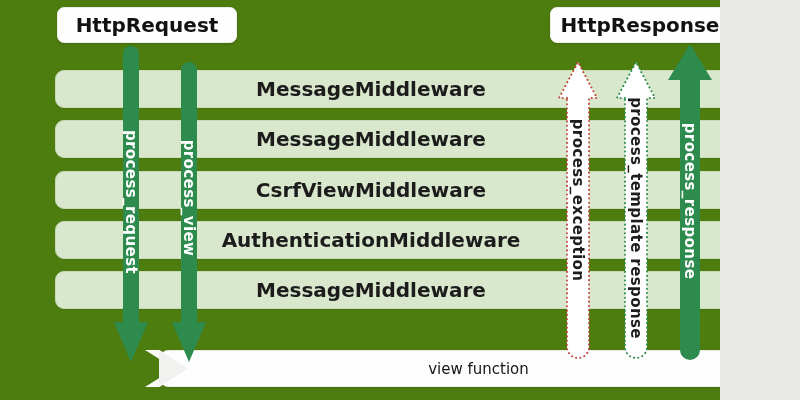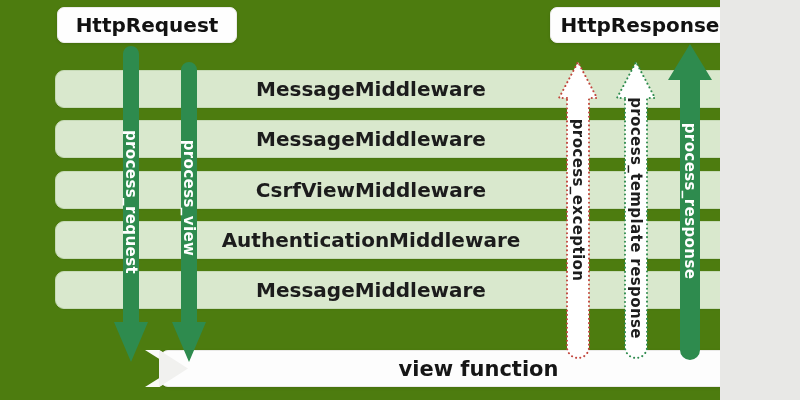--- a/index.html
+++ b/index.html
@@ -44,21 +44,21 @@
   .banner{
     position:absolute;
     left:160px;top:350px;width:577px;height:37px;
     background:#fdfdfd;
     border:1px solid #eaeae8;
     border-radius:8px;
     box-sizing:border-box;
     box-shadow:0 1px 3px rgba(0,0,0,.10);
     display:flex;align-items:center;justify-content:center;
     padding-left:60px;
-    font-size:21px;font-weight:bold;color:#161616;
+    font-size:15px;font-weight:normal;color:#161616;
   }
   .banner-notch{
     position:absolute;
     left:159px;top:350px;width:29px;height:37px;
     background:#f1f1ef;
     clip-path:polygon(0 0,100% 50%,0 100%);
   }
   .banner-chevron{
     position:absolute;
     left:145px;top:350px;width:46px;height:37px;

